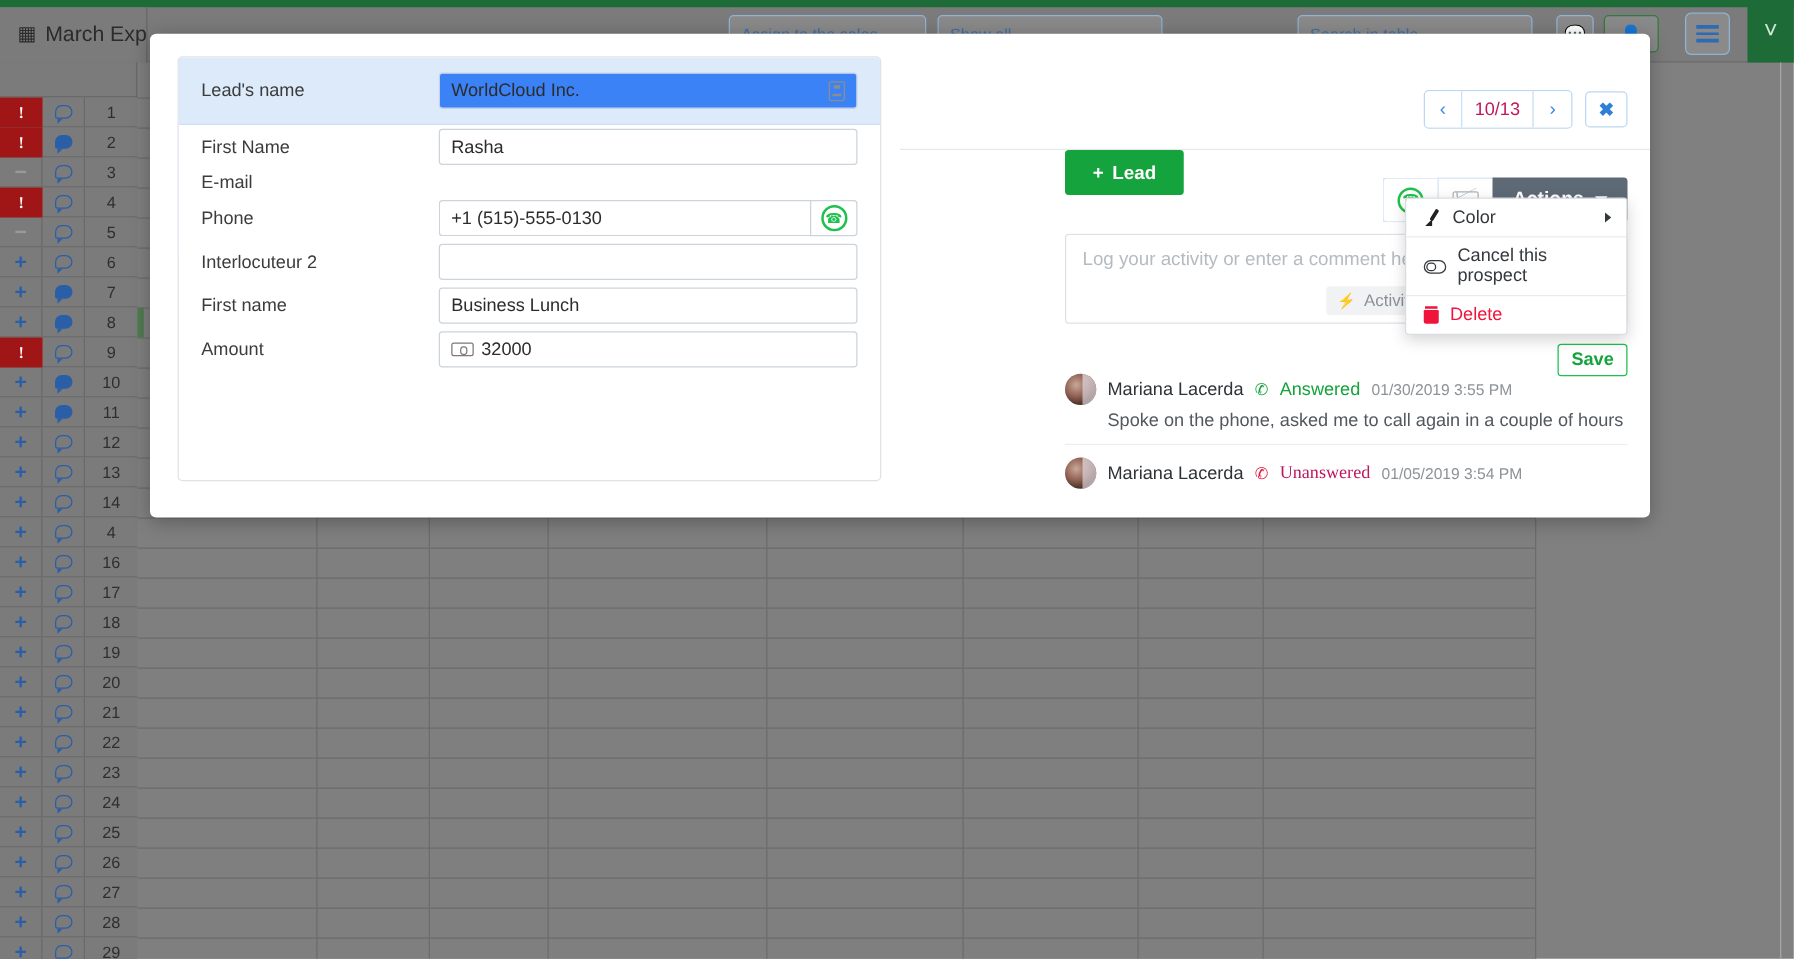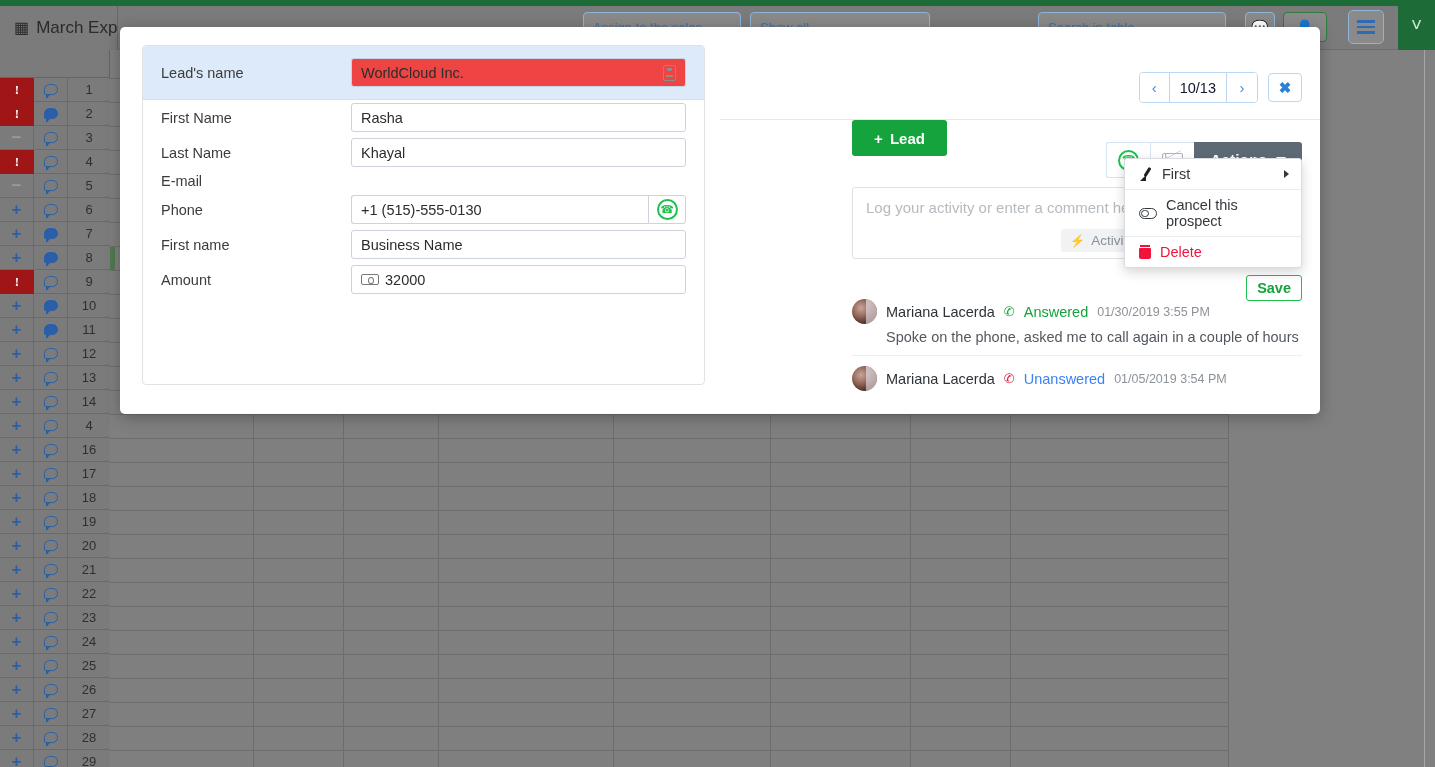--- a/index.html
+++ b/index.html
@@ -130,21 +130,21 @@
     background: #fff; font-family: "Liberation Sans", sans-serif;
     display: flex; align-items: center;
   }
   .finput.with-btn { border-radius: 3px 0 0 3px; border-right: none; }
   .fbtn {
     width: 38px; height: 29px; border: 1px solid #ccd3da; border-radius: 0 3px 3px 0;
     background: #fff; display: flex; align-items: center; justify-content: center;
   }
   .lead-input {
     flex: 1; height: 29px; border: 1px solid #c6d4e5; border-radius: 3px;
-    background: #ef4444; display: flex; align-items: center; padding: 0 9px;
+    background: #3b82f6; display: flex; align-items: center; padding: 0 9px;
     font-size: 14.5px; color: #2c2c2c; justify-content: space-between;
   }
   .idcard-ic {
     width: 13px; height: 16px; border: 1.5px solid #8d8d8d; border-radius: 2px;
     position: relative; flex: 0 0 auto;
   }
   .idcard-ic::before { content:''; position:absolute; left:3px; top:2.5px; width:5px; height:3px;
                        background:#8d8d8d; border-radius:1px; }
   .idcard-ic::after  { content:''; position:absolute; left:2px; bottom:2.5px; width:7px; height:2px;
                        background:#8d8d8d; }
@@ -157,21 +157,21 @@
 
   
   #detail { position: absolute; left: 600px; top: 0; right: 0; bottom: 0; }
   #pager { position: absolute; right: 18px; top: 45px; display: flex; align-items: center; gap: 10px; }
   .pg-group { display: flex; border: 1px solid #bcd7f2; border-radius: 4px; overflow: hidden; }
   .pg-btn {
     min-width: 30px; height: 29px; display: flex; align-items: center; justify-content: center;
     font-size: 15px; color: #3a8ae0; background: #fff; border-right: 1px solid #bcd7f2;
   }
   .pg-btn:last-child { border-right: none; }
-  .pg-num { padding: 0 10px; font-size: 14.5px; color: #0f172a; }
+  .pg-num { padding: 0 10px; font-size: 14.5px; color: #be185d; }
   .pg-close {
     width: 34px; height: 29px; border: 1px solid #bcd7f2; border-radius: 4px;
     background: #fff; display: flex; align-items: center; justify-content: center;
     color: #2f7fd4; font-size: 15px; font-weight: bold;
   }
   .detail-divider { position: absolute; left: 0; right: 0; top: 92px; height: 1px; background: #e6e9ec; }
 
   #lead-btn {
     position: absolute; left: 132px; top: 93px; width: 95px; height: 36px;
     background: #14a33c; color: #fff; border-radius: 3px;
@@ -261,21 +261,21 @@
   .avatar::after {
     content:''; position:absolute; right:0; top:0; width: 45%; height: 100%;
     background: linear-gradient(180deg,#e6dde1,#cfc3c9); opacity: .75;
   }
   .feed-name { font-size: 14.5px; color: #2e3338; }
   .call-ic { font-size: 13px; }
   .call-ic.ok { color: #14a33c; }
   .call-ic.bad { color: #e8173e; }
   .feed-status { font-size: 14.5px; font-weight: normal; }
   .feed-status.ok { color: #14a33c; }
-  .feed-status.bad { color: #3b82f6; }
+  .feed-status.bad { color: #be185d; font-family: Liberation Serif, serif; }
   .feed-time { font-size: 12.5px; color: #8d9298; }
   .feed-body { margin-left: 34px; margin-top: 5px; font-size: 14.5px; color: #52585e; }
 </style>
 </head>
 <body>
 
 <div id="app-background">
   <div class="green-strip"></div>
   <div class="topbar"></div>
 
@@ -617,46 +617,46 @@
     <div id="form-fields">
         <div class="frow">
           <div class="flabel">First Name</div>
           <div class="finput-wrap">
             <div class="finput">
               <span>Rasha</span>
             </div>
           </div>
         </div>
         <div class="frow">
-          <div class="flabel">Last Name</div>
-          <div class="finput-wrap">
-            <div class="finput">
-              <span>Khayal</span>
-            </div>
-          </div>
-        </div>
-        <div class="frow">
           <div class="flabel">E-mail</div>
         </div>
         <div class="frow">
           <div class="flabel">Phone</div>
           <div class="finput-wrap">
             <div class="finput with-btn">
               <span>+1 (515)-555-0130</span>
             </div>
             <div class="fbtn">
               <span class="wa-ic"></span>
             </div>
           </div>
         </div>
         <div class="frow">
+          <div class="flabel">Interlocuteur 2</div>
+          <div class="finput-wrap">
+            <div class="finput">
+              <span></span>
+            </div>
+          </div>
+        </div>
+        <div class="frow">
           <div class="flabel">First name</div>
           <div class="finput-wrap">
             <div class="finput">
-              <span>Business Name</span>
+              <span>Business Lunch</span>
             </div>
           </div>
         </div>
         <div class="frow">
           <div class="flabel">Amount</div>
           <div class="finput-wrap">
             <div class="finput">
               <span class="money-ic"></span>
               <span>32000</span>
             </div>
@@ -691,21 +691,21 @@
       </div>
       <div id="actions-btn">
         <span>Actions</span>
         <span class="caret-dn"></span>
       </div>
     </div>
 
     <div id="actions-menu">
         <div class="menu-item">
           <span class="brush-ic"></span>
-          <span>First</span>
+          <span>Color</span>
           <span class="menu-caret-r"></span>
         </div>
         <div class="menu-item">
           <span class="toggle-ic"></span>
           <span>Cancel this prospect</span>
         </div>
         <div class="menu-item danger">
           <span class="trash-ic"></span>
           <span>Delete</span>
         </div>

